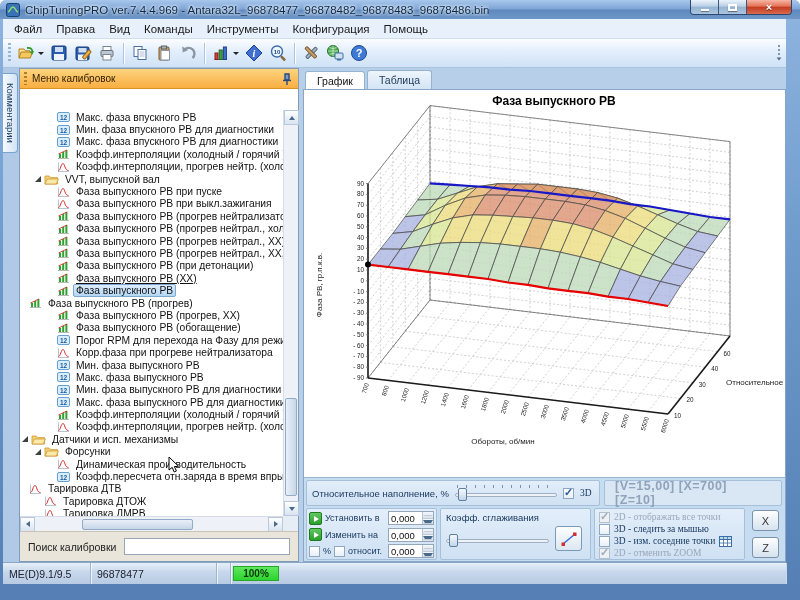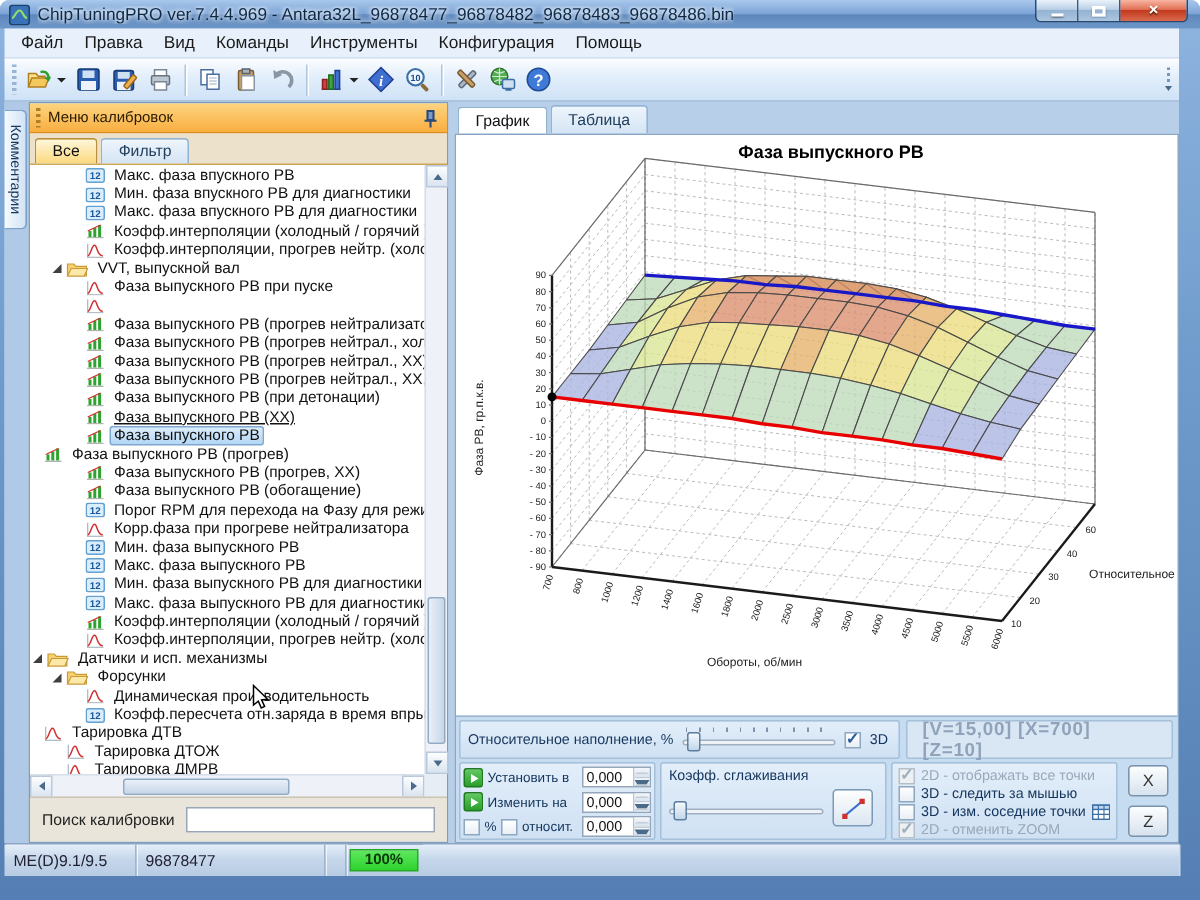--- a/index.html
+++ b/index.html
@@ -95,21 +95,21 @@
   .slider{position:relative;height:16px;flex:none;}
   .slider .ticksbar{position:absolute;left:2px;right:2px;top:0;height:3px;
      background:repeating-linear-gradient(90deg,#7d93ab 0 1px,transparent 1px 9px);}
   .slider .track{position:absolute;left:0;right:0;top:8px;height:4px;background:#eef1f5;border:1px solid #9fb0c2;border-radius:2px;}
   .slider .thumb{position:absolute;top:3px;width:9px;height:13px;background:linear-gradient(180deg,#f4f9fd,#c3d6e8);
      border:1px solid #5d7e9e;border-radius:2px;}
   .cb{width:11px;height:11px;flex:none;border:1px solid #8ea8c0;background:linear-gradient(180deg,#fff,#e9eff6);position:relative;}
   .cb.checked::after{content:"\2713";position:absolute;left:0px;top:-3px;font-size:11px;font-weight:bold;color:#2c5e9e;}
   .cb.disabled{border-color:#b4bfca;background:#eef1f4;}
   .cb.disabled.checked::after{color:#9fadbb;}
-  .cblabel{font-size:9.5px;color:#14355c;white-space:nowrap;}
+  .cblabel{font-size:9.5px;color:#14355c;white-space:nowrap;font-family:Liberation Serif, serif;}
   .cblabel.disabled{color:#9aa8b8;}
   .g1{left:2px;top:30px;width:131px;height:52px;padding:1px 2px;}
   .g1 .row{display:flex;align-items:center;height:16.5px;gap:3px;}
   .g1 .lbl{font-size:9px;color:#14355c;white-space:nowrap;flex:1;}
   .garr{width:13px;height:13px;flex:none;background:linear-gradient(180deg,#62c862,#2b9e2b);border:1px solid #1d7a1d;border-radius:2px;position:relative;}
   .garr::after{content:"";position:absolute;left:4px;top:3px;border-left:5px solid #fff;border-top:3.5px solid transparent;border-bottom:3.5px solid transparent;}
   .spin{display:flex;flex:none;height:14px;border:1px solid #93a6ba;background:#fff;}
   .spin .val{width:33px;font-size:9.5px;padding:1px 2px 0;text-align:left;}
   .spin .arrows{width:11px;display:flex;flex-direction:column;border-left:1px solid #b8c4d0;}
   .spin .arrows div{flex:1;background:linear-gradient(180deg,#f4f8fc,#d8e2ec);display:flex;align-items:center;justify-content:center;}
@@ -283,24 +283,20 @@
         <div class="pgrip"></div>
         <div class="ptitle">Меню калибровок</div>
         <svg width="14" height="14" viewBox="0 0 14 14">
           <g stroke="#2a4a7a" stroke-width="1.4" fill="none">
             <path d="M5 2 h4 v6 h-4 z" fill="#7a9ac8"></path>
             <line x1="3" y1="8.5" x2="11" y2="8.5"></line>
             <line x1="7" y1="8.5" x2="7" y2="13"></line>
           </g>
         </svg>
       </div>
-      <div class="ptabs">
-        <div class="ptab active">Все</div>
-        <div class="ptab inactive">Фильтр</div>
-      </div>
       <div class="treewrap">
         <div class="rows" id="tree-rows">
             <div class="trow" style="padding-left: 28px;">
               <div class="tspace"></div>
               <span class="ticon">
                 <svg width="13" height="10" viewBox="0 0 13 10">
                   <rect x="0.5" y="0.5" width="12" height="9" rx="1.5" fill="#d9edfc" stroke="#64a0d0"></rect>
                   <text x="6.5" y="7.5" font-size="6.5" font-weight="bold" fill="#19589a" text-anchor="middle">12</text>
                 </svg>
               </span>
@@ -370,20 +366,21 @@
               <span class="tlabel">Фаза выпускного РВ при пуске</span>
             </div>
             <div class="trow" style="padding-left: 28px;">
               <div class="tspace"></div>
               <span class="ticon">
                 <svg width="13" height="10" viewBox="0 0 13 10">
                   <path d="M1 9.5 H12 M1.5 9.5 V0.5" stroke="#9aaab8" stroke-width="0.7" fill="none"></path>
                   <path d="M1.5 8.5 C3.5 8.5 4 1.5 6 1.5 C8 1.5 7.5 8.5 11.5 8.5" fill="none" stroke="#d23030"></path>
                 </svg>
               </span>
+              <span class="tlabel">Фаза выпускного РВ при выкл.зажигания</span>
             </div>
             <div class="trow" style="padding-left: 28px;">
               <div class="tspace"></div>
               <span class="ticon">
                 <svg width="13" height="10" viewBox="0 0 13 10">
                   <path d="M1 9.5 H12" stroke="#999" stroke-width="0.7"></path>
                   <rect x="2" y="5" width="2" height="4" fill="#2fa32f"></rect>
                   <rect x="5.2" y="3" width="2" height="6" fill="#2fa32f"></rect>
                   <rect x="8.4" y="1" width="2" height="8" fill="#2fa32f"></rect>
                   <path d="M1.5 5 L10 1" stroke="#d23030" stroke-width="0.9" fill="none"></path>

